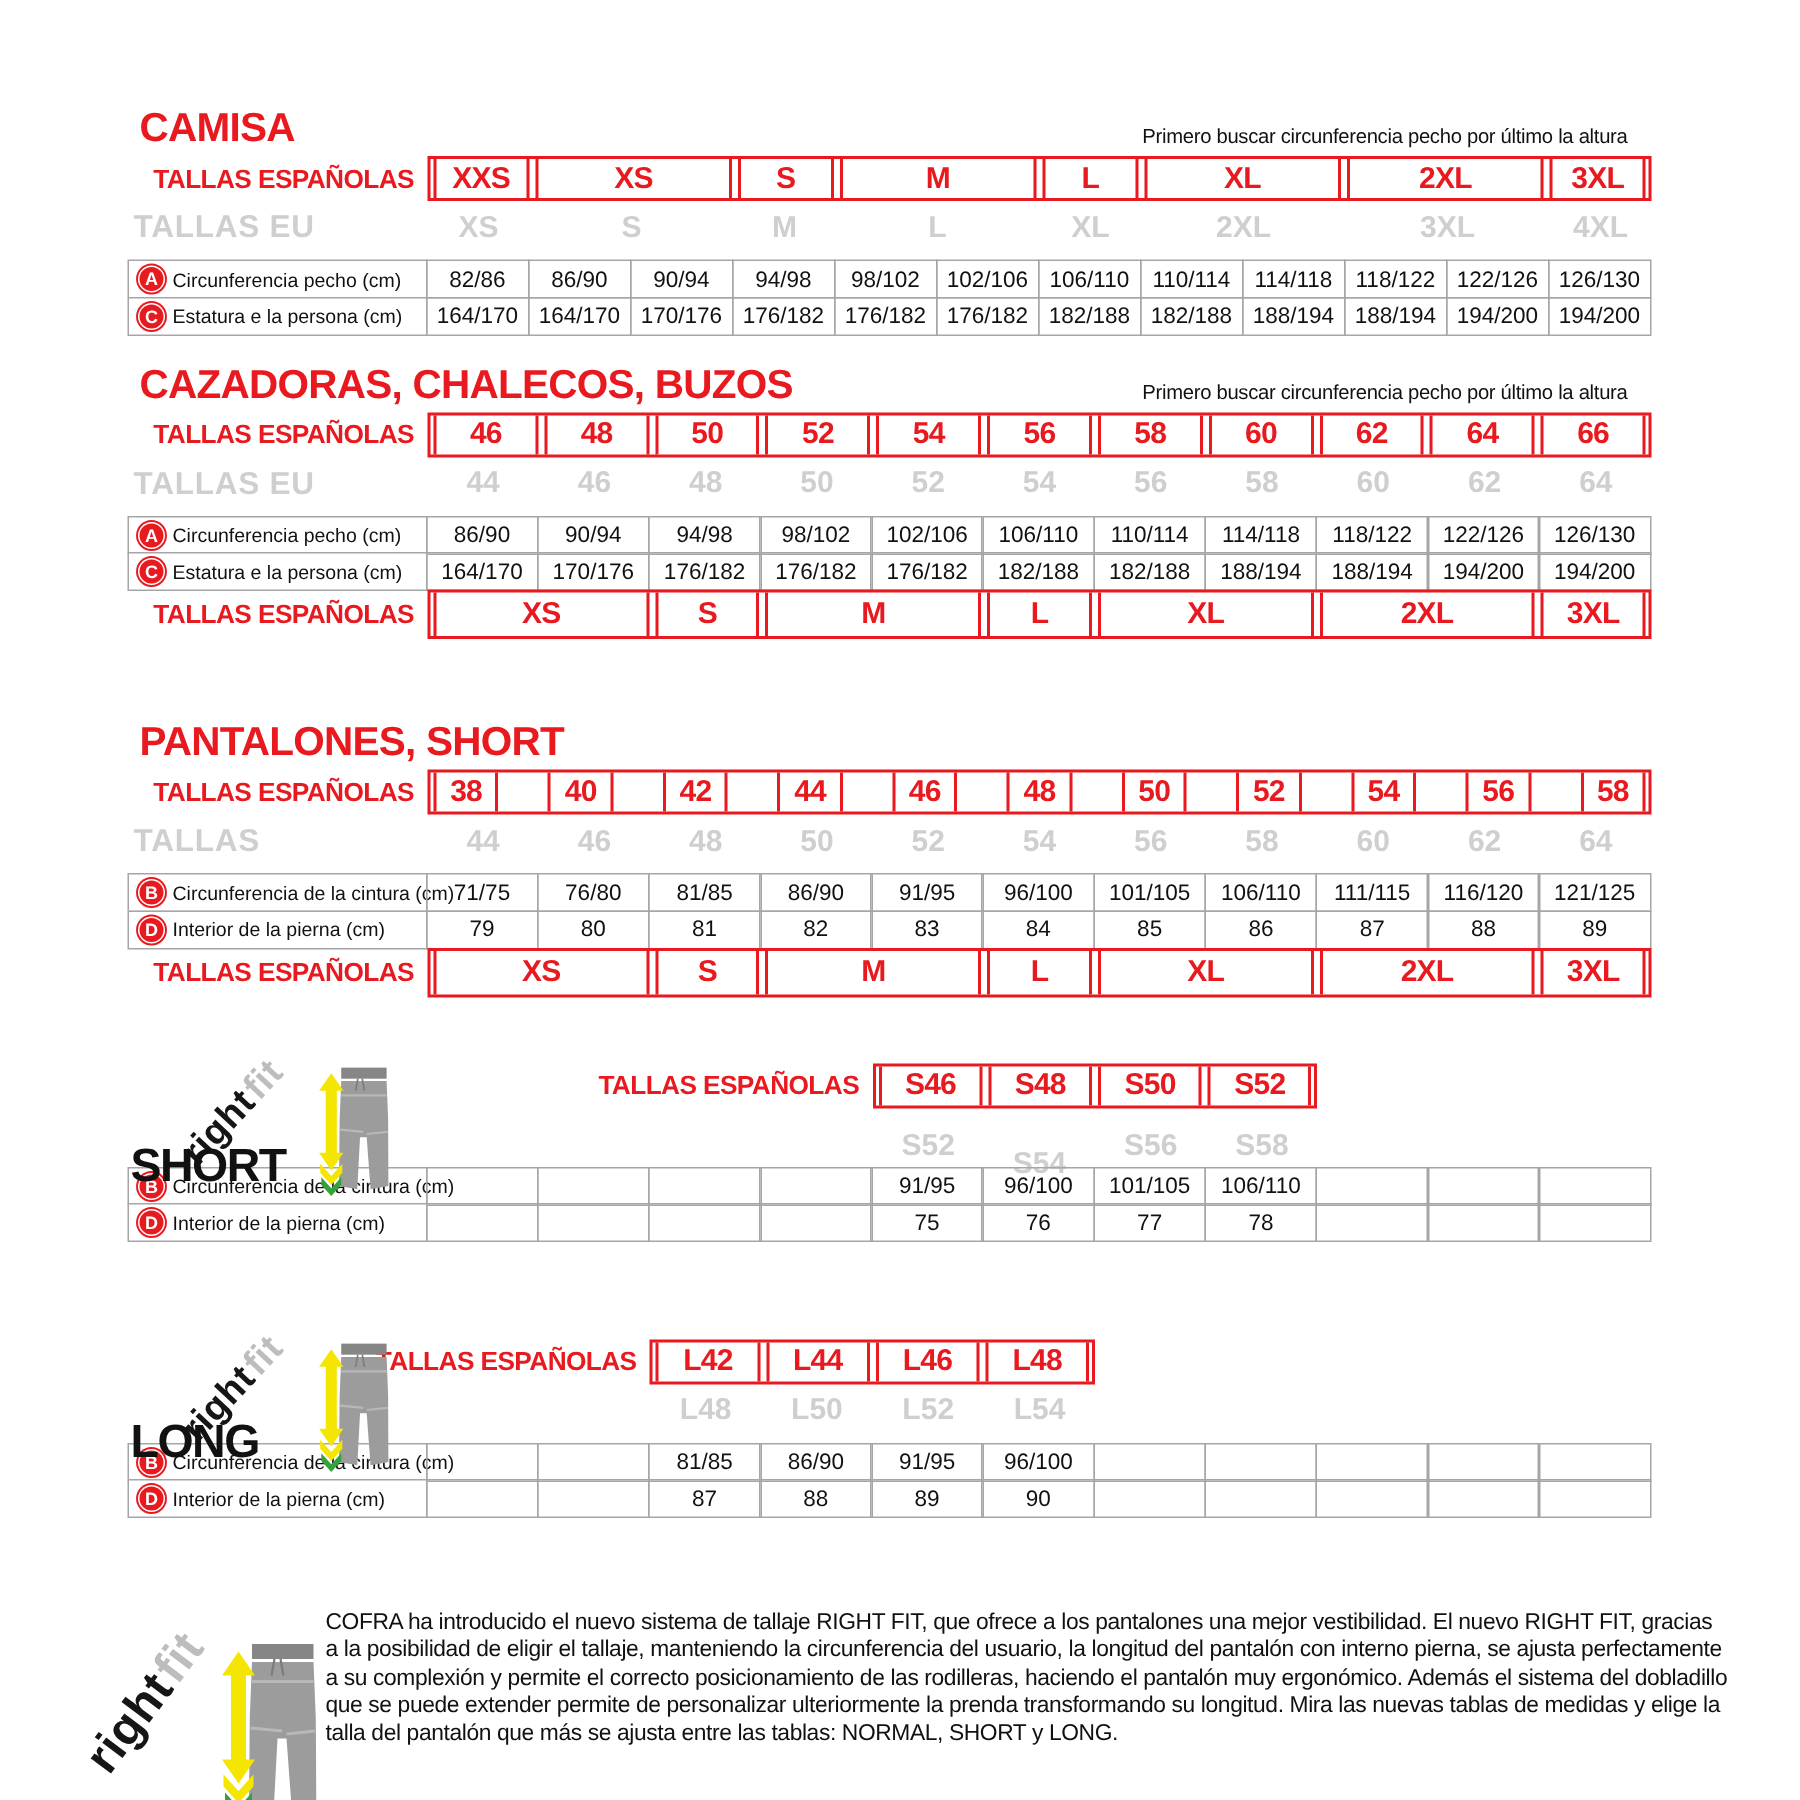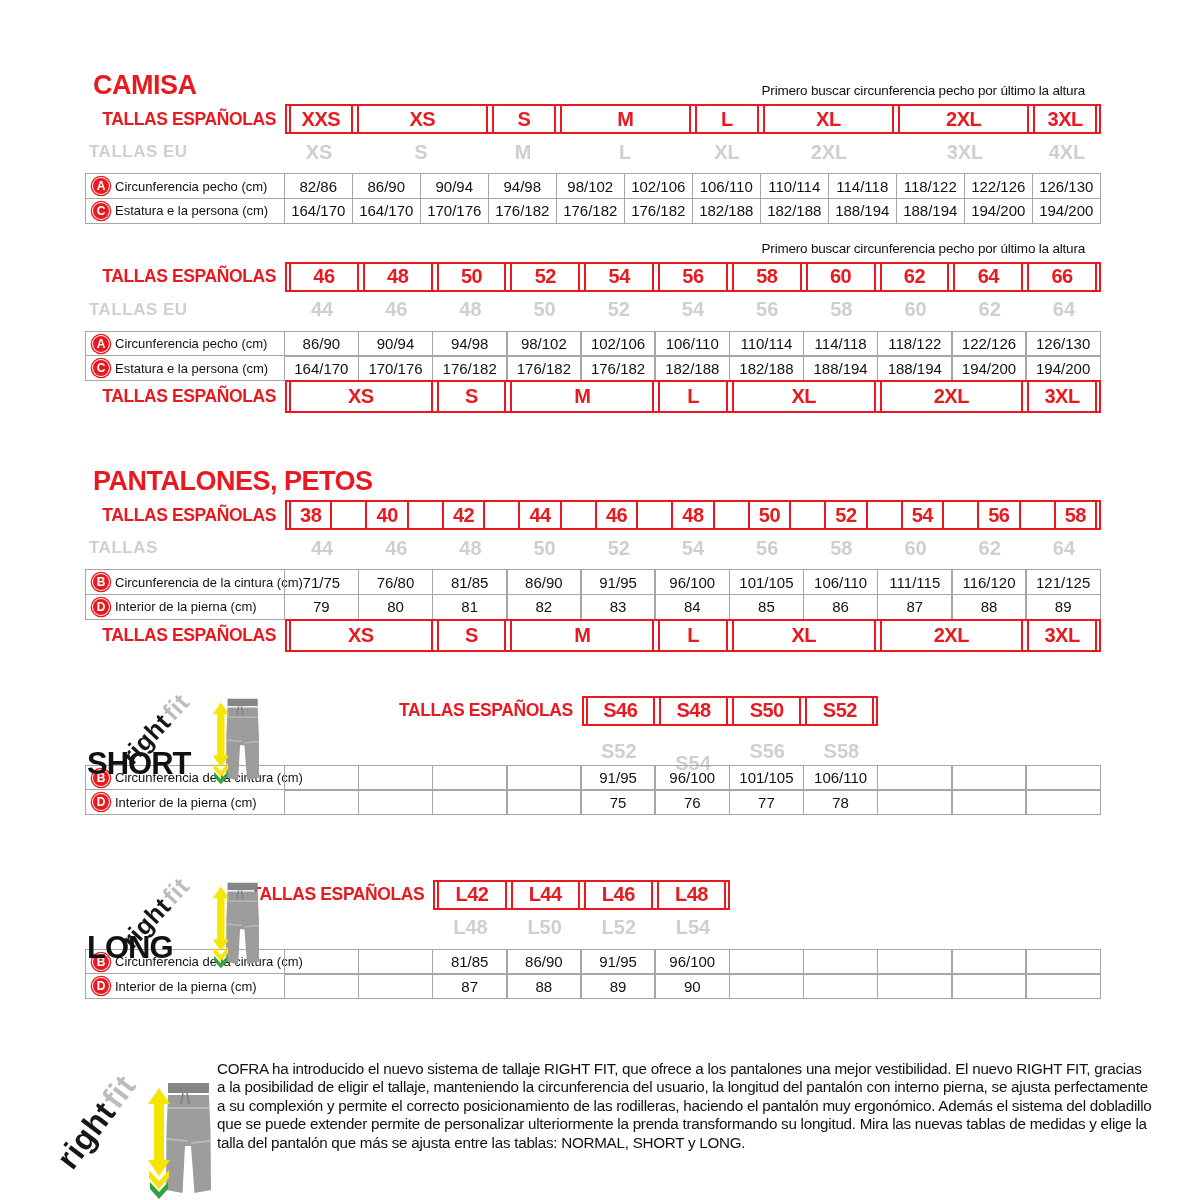--- a/index.html
+++ b/index.html
@@ -27,21 +27,21 @@
 
   
   .trow{display:grid;align-items:stretch}
   .rowbox{height:30px;margin-bottom:3px}
   .rowbottom{height:33px;margin-top:-1px;margin-bottom:0}
   .hlabel{color:var(--red);font-weight:bold;font-size:17.5px;display:flex;align-items:center;justify-content:flex-end;padding-right:9px;letter-spacing:-0.4px;white-space:nowrap}
   .boxwrap{border:2.5px solid var(--red)}
   .boxgrid{display:grid;height:100%}
   .sizebox{border-left:2.5px solid var(--red);border-right:2.5px solid var(--red);margin:0 2px;display:flex;align-items:center;justify-content:center;color:var(--red);font-weight:bold;font-size:20px;letter-spacing:-0.5px}
   .rowgray{height:30px;margin-bottom:6px}
-  .glabel{color:var(--gtext);font-weight:bold;font-size:17px;letter-spacing:.5px;display:flex;align-items:center;padding-left:4px;white-space:nowrap}
+  .glabel{color:var(--gtext);font-weight:bold;font-size:21px;letter-spacing:.5px;display:flex;align-items:center;padding-left:4px;white-space:nowrap}
   .gcell{display:flex;align-items:center;justify-content:center;color:var(--gtext);font-weight:bold;font-size:20px}
   .rowdata{height:26px}
   .rowdata + .rowdata{margin-top:-1.5px}
   .lcell{border:1.5px solid var(--bord);display:flex;align-items:center;padding-left:3px;background:#fff}
   .badge{flex:0 0 16px;height:16px;border-radius:50%;background:var(--red);color:#fff;font-weight:bold;font-size:12px;line-height:1;display:flex;align-items:center;justify-content:center;margin:0 6px 0 4px;box-shadow:0 0 0 1px #fff,0 0 0 2.3px var(--red)}
   .ltext{font-size:13px;white-space:nowrap}
   .dcell{border:1.5px solid var(--bord);margin-left:-1.5px;display:flex;align-items:center;justify-content:center;font-size:15px}
 
   
   .pant-name{position:absolute;left:2px;top:50px;font-size:31px;font-weight:bold;letter-spacing:-1px}
@@ -134,20 +134,21 @@
           <div class="dcell">188/194</div>
           <div class="dcell">188/194</div>
           <div class="dcell">194/200</div>
           <div class="dcell">194/200</div>
         </div>
       </div>
   </section>
 
   <section class="sec" id="sec-cazadoras">
     <div class="sec-head">
+      <h2 class="sec-title">CAZADORAS, CHALECOS, BUZOS</h2>
       <div class="sec-note">Primero buscar circunferencia pecho por último la altura</div>
     </div>
     <div class="tbl" id="tbl-cazadoras">
         <div class="trow rowbox" style="grid-template-columns: 200px repeat(11, 1fr);">
           <div class="hlabel" style="grid-column: 1 / span 1;">TALLAS ESPAÑOLAS</div>
           <div class="boxwrap" style="grid-column: 2 / span 11;">
             <div class="boxgrid" style="grid-template-columns: repeat(11, 1fr);">
               <div class="sizebox" style="grid-column: span 1;">46</div>
               <div class="sizebox" style="grid-column: span 1;">48</div>
               <div class="sizebox" style="grid-column: span 1;">50</div>
@@ -222,21 +223,21 @@
               <div class="sizebox" style="grid-column: span 2;">2XL</div>
               <div class="sizebox" style="grid-column: span 1;">3XL</div>
             </div>
           </div>
         </div>
       </div>
   </section>
 
   <section class="sec" id="sec-pantalones">
     <div class="sec-head">
-      <h2 class="sec-title">PANTALONES, PETOS</h2>
+      <h2 class="sec-title">PANTALONES, SHORT</h2>
     </div>
     <div class="tbl" id="tbl-pantalones">
         <div class="trow rowbox" style="grid-template-columns: 200px repeat(11, 1fr);">
           <div class="hlabel" style="grid-column: 1 / span 1;">TALLAS ESPAÑOLAS</div>
           <div class="boxwrap" style="grid-column: 2 / span 11;">
             <div class="boxgrid" style="grid-template-columns: repeat(11, 1fr); gap: 29px;">
               <div class="sizebox" style="grid-column: span 1;">38</div>
               <div class="sizebox" style="grid-column: span 1;">40</div>
               <div class="sizebox" style="grid-column: span 1;">42</div>
               <div class="sizebox" style="grid-column: span 1;">44</div>

